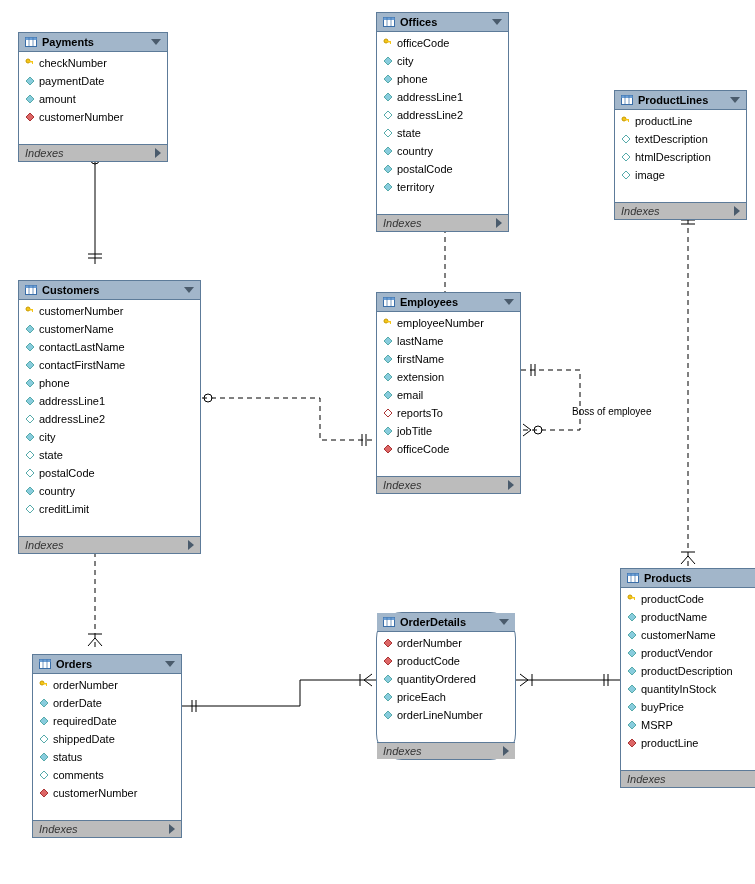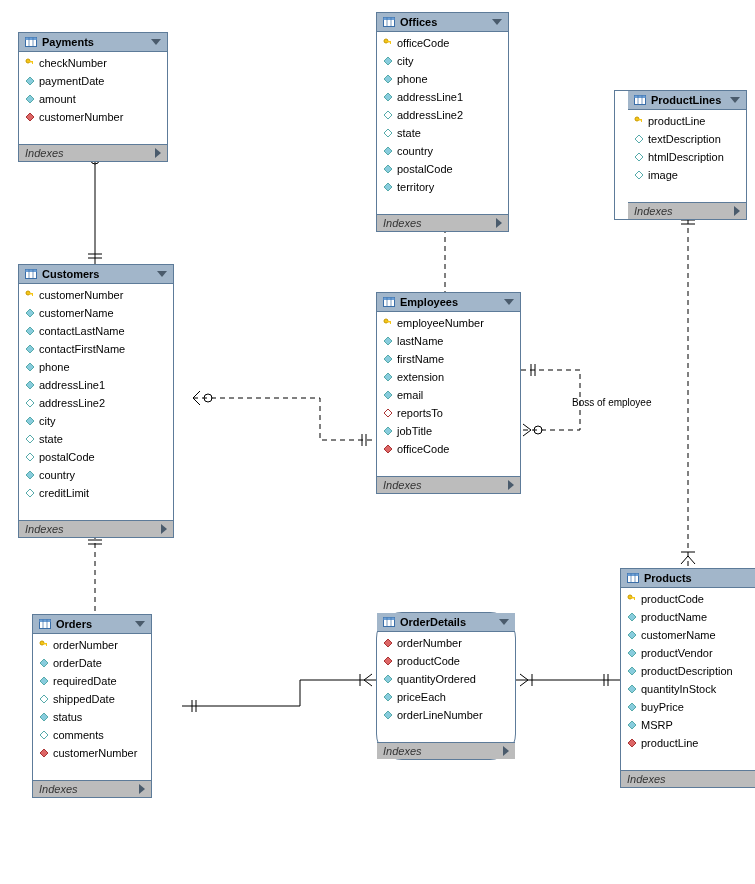--- a/index.html
+++ b/index.html
@@ -143,21 +143,21 @@
   <path d="M 608 674 L 608 686" stroke="#000"></path>
   <path d="M 604 674 L 604 686" stroke="#000"></path>
 
   <path d="M 688 210 L 688 568" stroke="#000" stroke-width="1" fill="none" stroke-dasharray="5,4"></path>
   <path d="M 681 220 L 695 220" stroke="#000"></path>
   <path d="M 681 224 L 695 224" stroke="#000"></path>
   <path d="M 681 564 L 688 556 L 695 564" stroke="#000" fill="none"></path>
   <path d="M 681 552 L 695 552" stroke="#000"></path>
 </svg>
 
-<div class="rel-label" style="left:553px; top:397px;padding-left:19px;">Boss of employee</div>
+<div class="rel-label" style="left:553px; top:406px;padding-left:19px;">Boss of employee</div>
 
 <div class="entity" style="left: 18px; top: 32px; width: 150px;">
     <div class="entity-header">
       <span class="title">
         <span class="table-icon"><svg width="12" height="12" viewBox="0 0 12 12">
             <rect x="0.5" y="1.5" width="11" height="9" fill="#fff" stroke="#3a6ea8"></rect>
             <rect x="0.5" y="1.5" width="11" height="2.5" fill="#6da0d6"></rect>
             <line x1="4" y1="1.5" x2="4" y2="10.5" stroke="#3a6ea8" stroke-width="0.7"></line>
             <line x1="8" y1="1.5" x2="8" y2="10.5" stroke="#3a6ea8" stroke-width="0.7"></line>
           </svg></span>
@@ -293,21 +293,21 @@
           </svg>
         </span>
         <span>territory</span>
       </div>
     </div>
     <div class="entity-footer">
       <span>Indexes</span>
       <span class="chev-right"></span>
     </div>
   </div>
-<div class="entity" style="left: 614px; top: 90px; width: 133px; padding-left: 13px;">
+<div class="entity" style="left: 614px; top: 90px; width: 133px;">
     <div class="entity-header">
       <span class="title">
         <span class="table-icon"><svg width="12" height="12" viewBox="0 0 12 12">
             <rect x="0.5" y="1.5" width="11" height="9" fill="#fff" stroke="#3a6ea8"></rect>
             <rect x="0.5" y="1.5" width="11" height="2.5" fill="#6da0d6"></rect>
             <line x1="4" y1="1.5" x2="4" y2="10.5" stroke="#3a6ea8" stroke-width="0.7"></line>
             <line x1="8" y1="1.5" x2="8" y2="10.5" stroke="#3a6ea8" stroke-width="0.7"></line>
           </svg></span>
         <span>ProductLines</span>
       </span>
@@ -347,21 +347,21 @@
           </svg>
         </span>
         <span>image</span>
       </div>
     </div>
     <div class="entity-footer">
       <span>Indexes</span>
       <span class="chev-right"></span>
     </div>
   </div>
-<div class="entity" style="left: 18px; top: 264px; width: 156px; text-align: right;">
+<div class="entity" style="left: 18px; top: 280px; width: 183px; text-align: right;">
     <div class="entity-header">
       <span class="title">
         <span class="table-icon"><svg width="12" height="12" viewBox="0 0 12 12">
             <rect x="0.5" y="1.5" width="11" height="9" fill="#fff" stroke="#3a6ea8"></rect>
             <rect x="0.5" y="1.5" width="11" height="2.5" fill="#6da0d6"></rect>
             <line x1="4" y1="1.5" x2="4" y2="10.5" stroke="#3a6ea8" stroke-width="0.7"></line>
             <line x1="8" y1="1.5" x2="8" y2="10.5" stroke="#3a6ea8" stroke-width="0.7"></line>
           </svg></span>
         <span>Customers</span>
       </span>
@@ -551,21 +551,21 @@
           </svg>
         </span>
         <span>officeCode</span>
       </div>
     </div>
     <div class="entity-footer">
       <span>Indexes</span>
       <span class="chev-right"></span>
     </div>
   </div>
-<div class="entity" style="left: 32px; top: 614px; width: 120px;">
+<div class="entity" style="left: 32px; top: 654px; width: 150px;">
     <div class="entity-header">
       <span class="title">
         <span class="table-icon"><svg width="12" height="12" viewBox="0 0 12 12">
             <rect x="0.5" y="1.5" width="11" height="9" fill="#fff" stroke="#3a6ea8"></rect>
             <rect x="0.5" y="1.5" width="11" height="2.5" fill="#6da0d6"></rect>
             <line x1="4" y1="1.5" x2="4" y2="10.5" stroke="#3a6ea8" stroke-width="0.7"></line>
             <line x1="8" y1="1.5" x2="8" y2="10.5" stroke="#3a6ea8" stroke-width="0.7"></line>
           </svg></span>
         <span>Orders</span>
       </span>

